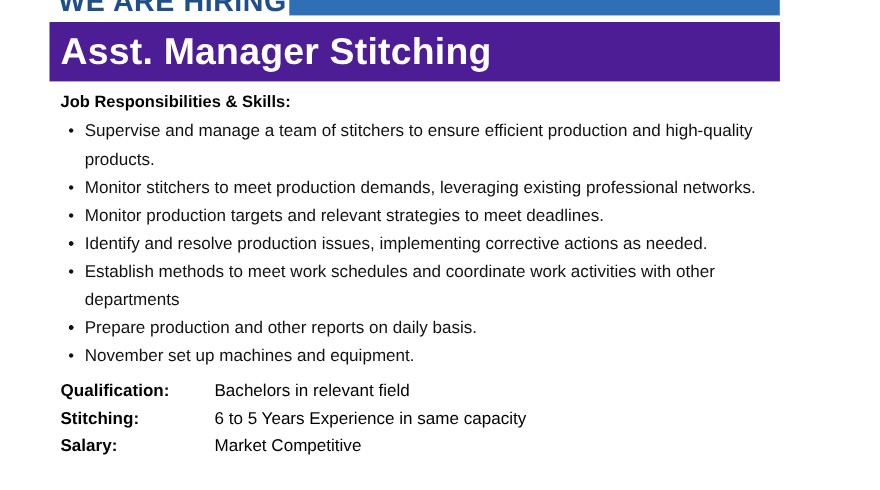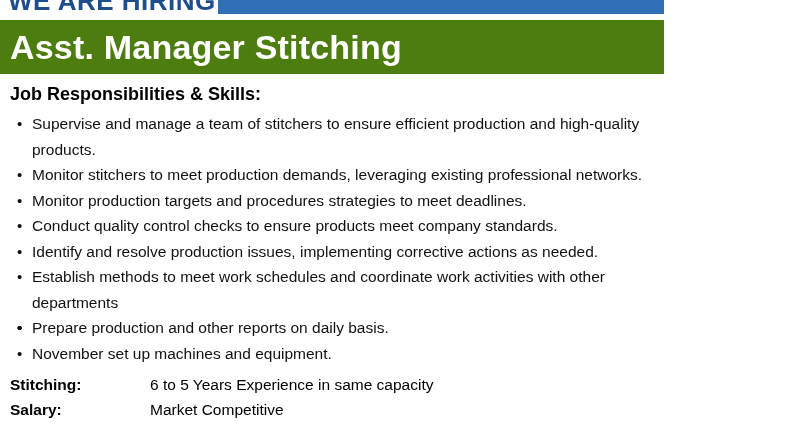--- a/index.html
+++ b/index.html
@@ -12,20 +12,21 @@
     overflow: hidden;
     background: #ffffff;
     font-family: "Liberation Sans", sans-serif;
     color: #000000;
   }
   .page {
     position: relative;
     width: 664px;
     height: 445px;
     box-sizing: border-box;
+    margin-left: 45px;
   }
   
   .hiring-band {
     position: relative;
     height: 20px;
     background: #ffffff;
     overflow: hidden;
   }
   .hiring-text {
     position: absolute;
@@ -40,40 +41,40 @@
   .hiring-bar {
     position: absolute;
     left: 218px;
     top: -2px;
     right: 0;
     height: 16px;
     background: #2f6fb5;
   }
   
   .title-bar {
-    background: #4d7c0f;
+    background: #4c1d95;
     color: #ffffff;
     height: 54px;
     display: flex;
     align-items: center;
     padding: 0 10px;
     box-sizing: border-box;
   }
   .title-bar .job-title {
     font-size: 34px;
     font-weight: bold;
     line-height: 1;
     letter-spacing: 0.2px;
   }
   
   .content {
     padding: 8px 10px 0 10px;
   }
   .section-heading {
-    font-size: 18px;
+    font-size: 15px;
     font-weight: bold;
     margin: 2px 0 6px 0;
   }
   ul.resp-list {
     list-style: none;
     margin: 0;
     padding: 0;
   }
   ul.resp-list li {
     position: relative;
@@ -121,31 +122,35 @@
     <div class="job-title">Asst. Manager Stitching</div>
   </div>
 
   <div class="content">
 
     <div class="section-heading">Job Responsibilities &amp; Skills:</div>
 
     <ul class="resp-list">
       <li><span class="bullet">•</span><span>Supervise and manage a team of stitchers to ensure efficient production and high-quality products.</span></li>
       <li><span class="bullet">•</span><span>Monitor stitchers to meet production demands, leveraging existing professional networks.</span></li>
-      <li><span class="bullet">•</span><span>Monitor production targets and procedures strategies to meet deadlines.</span></li>
-      <li><span class="bullet">•</span><span>Conduct quality control checks to ensure products meet company standards.</span></li>
+      <li><span class="bullet">•</span><span>Monitor production targets and relevant strategies to meet deadlines.</span></li>
+      <li><span class="bullet">•</span></li>
       <li><span class="bullet">•</span><span>Identify and resolve production issues, implementing corrective actions as needed.</span></li>
       <li><span class="bullet">•</span><span>Establish methods to meet work schedules and coordinate work activities with other departments</span></li>
       <li><span class="bullet">•</span></li>
       <li><span class="bullet">•</span></li>
       <li><span class="bullet">•</span><span>Prepare production and other reports on daily basis.</span></li>
       <li><span class="bullet">•</span><span>November set up machines and equipment.</span></li>
     </ul>
 
     <div class="details">
+      <div class="detail-row">
+        <div class="detail-label">Qualification:</div>
+        <div class="detail-value">Bachelors in relevant field</div>
+      </div>
       <div class="detail-row">
         <div class="detail-label">Stitching:</div>
         <div class="detail-value">6 to 5 Years Experience in same capacity</div>
       </div>
       <div class="detail-row">
         <div class="detail-label">Salary:</div>
         <div class="detail-value">Market Competitive</div>
       </div>
 
     </div>

